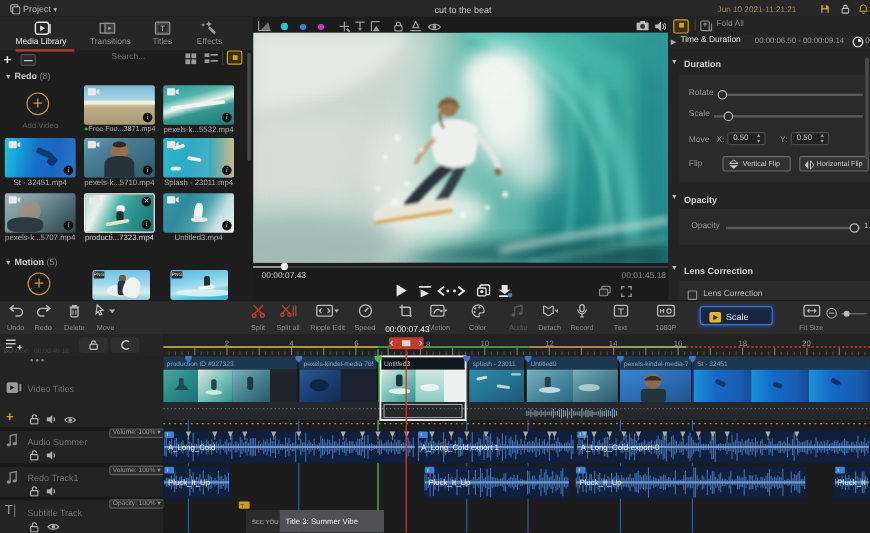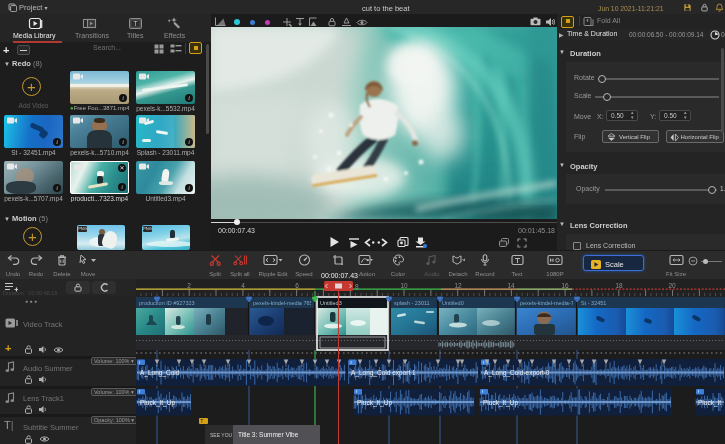--- a/index.html
+++ b/index.html
@@ -613,21 +613,21 @@
       </svg>
     </div>
   <div class="tx" style="left:3px;top:290px;color:#454545;font-size:5.5px;">Duration&nbsp;&nbsp;&nbsp;00:00:48.18</div>
 
   <div class="tx" style="left:25px;top:298px;color:#8a8a8a;font-size:5px;letter-spacing:1.5px;">●●●</div>
   <svg class="a" style="left:5px;top:317px;" width="13" height="12" viewBox="0 0 13 12">
       <rect x="0.5" y="1.5" width="9.5" height="9" rx="1.5" fill="#9a9a9a"></rect>
       <path d="M3.5 4l3.5 2-3.5 2z" fill="#232323"></path>
       <rect x="11.2" y="3" width="1.6" height="6" fill="#9a9a9a"></rect>
     </svg>
-  <div class="tx" style="left:23px;top:320px;color:#757575;font-size:7.5px;">Video Track</div>
+  <div class="tx" style="left:23px;top:320px;color:#757575;font-size:7.5px;">Video Titles</div>
   <div class="tx" style="left:5px;top:342px;color:#d4a017;font-size:11px;font-weight:bold;">+</div>
   <svg class="a" style="left:24px;top:345px;" width="9" height="9" viewBox="0 0 9 9">
       <rect x="1.5" y="3.8" width="6" height="4.5" rx="0.8" fill="none" stroke="#b0b0b0" stroke-width="1"></rect>
       <path d="M3 3.8V2.5a1.7 1.7 0 0 1 3.4 0" fill="none" stroke="#b0b0b0" stroke-width="1"></path>
     </svg>
   <svg class="a" style="left:38px;top:345px;" width="10" height="9" viewBox="0 0 10 9">
       <path d="M1 3v3h2L5.5 8V1L3 3z" fill="#b0b0b0"></path>
       <path d="M6.8 2.8a2.6 2.6 0 0 1 0 3.4" stroke="#b0b0b0" stroke-width="0.9" fill="none"></path>
     </svg>
   <svg class="a" style="left:53px;top:345.5px;" width="11" height="8" viewBox="0 0 11 8">
@@ -652,34 +652,34 @@
       <path d="M6.8 2.8a2.6 2.6 0 0 1 0 3.4" stroke="#b0b0b0" stroke-width="0.9" fill="none"></path>
     </svg>
   <div class="a" style="left:0;top:386px;width:136px;height:2.5px;background:#191919;"></div>
 
   <div class="vbadge" style="left:91px;top:387.5px;">Volume: 100%&nbsp;▾</div>
   <svg class="a" style="left:5px;top:392px;" width="11" height="12" viewBox="0 0 11 12">
       <path d="M3.5 9.5V2l5-1v7.5" fill="none" stroke="#8a8a8a" stroke-width="1.1"></path>
       <ellipse cx="2.3" cy="9.7" rx="1.8" ry="1.4" fill="#8a8a8a"></ellipse>
       <ellipse cx="7.3" cy="8.7" rx="1.8" ry="1.4" fill="#8a8a8a"></ellipse>
     </svg>
-  <div class="tx" style="left:23px;top:393.5px;color:#757575;font-size:7.5px;">Lens Track1</div>
+  <div class="tx" style="left:23px;top:393.5px;color:#757575;font-size:7.5px;">Redo Track1</div>
   <svg class="a" style="left:24px;top:404.5px;" width="9" height="9" viewBox="0 0 9 9">
       <rect x="1.5" y="3.8" width="6" height="4.5" rx="0.8" fill="none" stroke="#b0b0b0" stroke-width="1"></rect>
       <path d="M3 3.8V2.5a1.7 1.7 0 0 1 3.4 0" fill="none" stroke="#b0b0b0" stroke-width="1"></path>
     </svg>
   <svg class="a" style="left:38px;top:404.5px;" width="10" height="9" viewBox="0 0 10 9">
       <path d="M1 3v3h2L5.5 8V1L3 3z" fill="#b0b0b0"></path>
       <path d="M6.8 2.8a2.6 2.6 0 0 1 0 3.4" stroke="#b0b0b0" stroke-width="0.9" fill="none"></path>
     </svg>
   <div class="a" style="left:0;top:414px;width:136px;height:2.5px;background:#191919;"></div>
 
   <div class="vbadge" style="left:91px;top:415.5px;">Opacity: 100%&nbsp;▾</div>
   <div class="tx" style="left:4px;top:419px;color:#9a9a9a;font-size:11px;">T<span style="color:#777;">|</span></div>
-  <div class="tx" style="left:23px;top:422.5px;color:#757575;font-size:7.5px;">Subtitle Summer</div>
+  <div class="tx" style="left:23px;top:422.5px;color:#757575;font-size:7.5px;">Subtitle Track</div>
   <svg class="a" style="left:24px;top:434.5px;" width="9" height="9" viewBox="0 0 9 9">
       <rect x="1.5" y="3.8" width="6" height="4.5" rx="0.8" fill="none" stroke="#b0b0b0" stroke-width="1"></rect>
       <path d="M3 3.8V2.5a1.7 1.7 0 0 1 3.4 0" fill="none" stroke="#b0b0b0" stroke-width="1"></path>
     </svg>
   <svg class="a" style="left:39px;top:435px;" width="11" height="8" viewBox="0 0 11 8">
       <path d="M1 4C3 1.2 8 1.2 10 4C8 6.8 3 6.8 1 4z" fill="none" stroke="#b0b0b0" stroke-width="1"></path>
       <circle cx="5.5" cy="4" r="1.5" fill="#b0b0b0"></circle>
     </svg>
 </div>
 <svg class="a" style="left:136px;top:279px;" width="589" height="165" viewBox="0 0 589 165" font-family="Liberation Sans">

